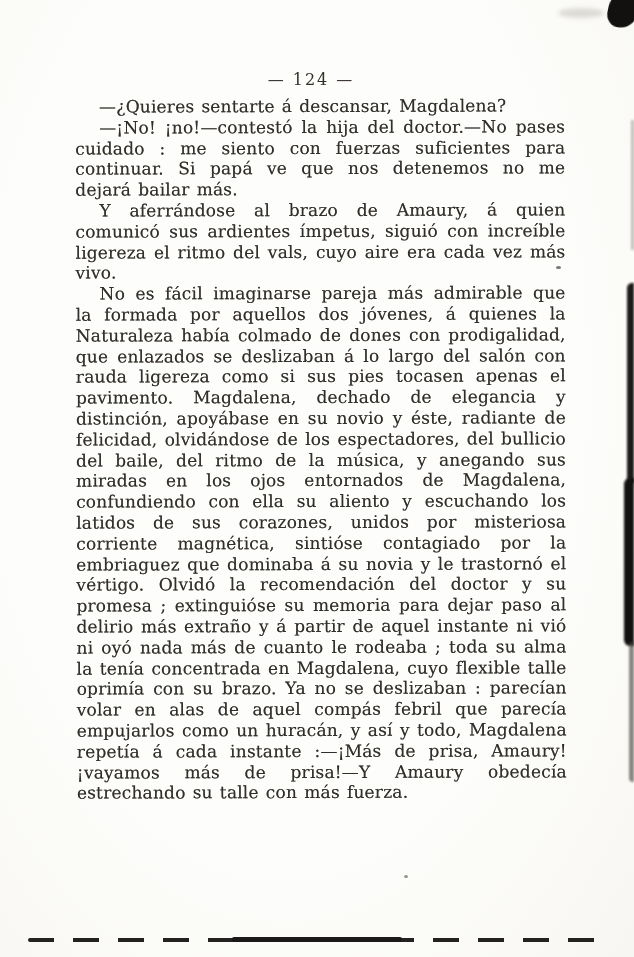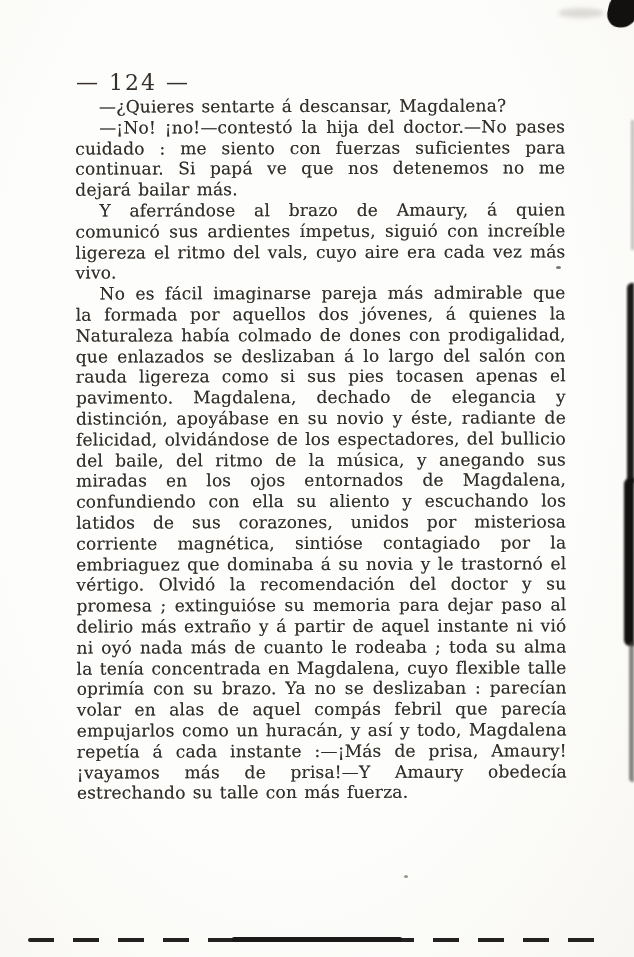--- a/index.html
+++ b/index.html
@@ -13,22 +13,22 @@
     width: 634px;
     height: 957px;
     background: radial-gradient(ellipse at 45% 40%, #fdfdfb 60%, #f7f6f2 100%);
     overflow: hidden;
   }
   .page-number {
     position: absolute;
     top: 70px;
     left: 76px;
     width: 470px;
-    text-align: left;
-    font-size: 22px;
+    text-align: center;
+    font-size: 16px;
     letter-spacing: 2px;
     color: #35302a;
   }
   .text-block {
     position: absolute;
     top: 96px;
     left: 76px;
     width: 490px;
     font-size: 17px;
     line-height: 20.8px;

